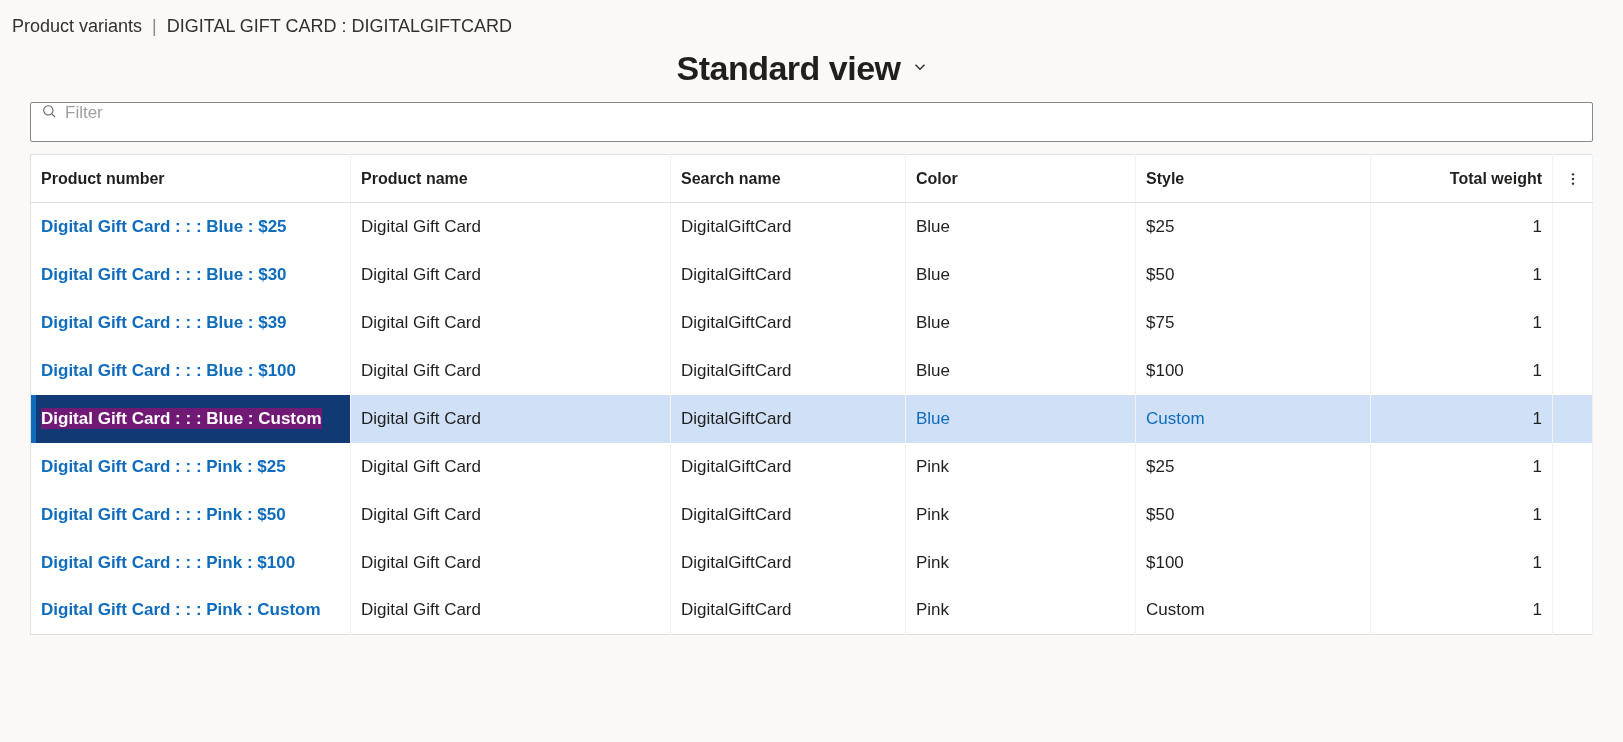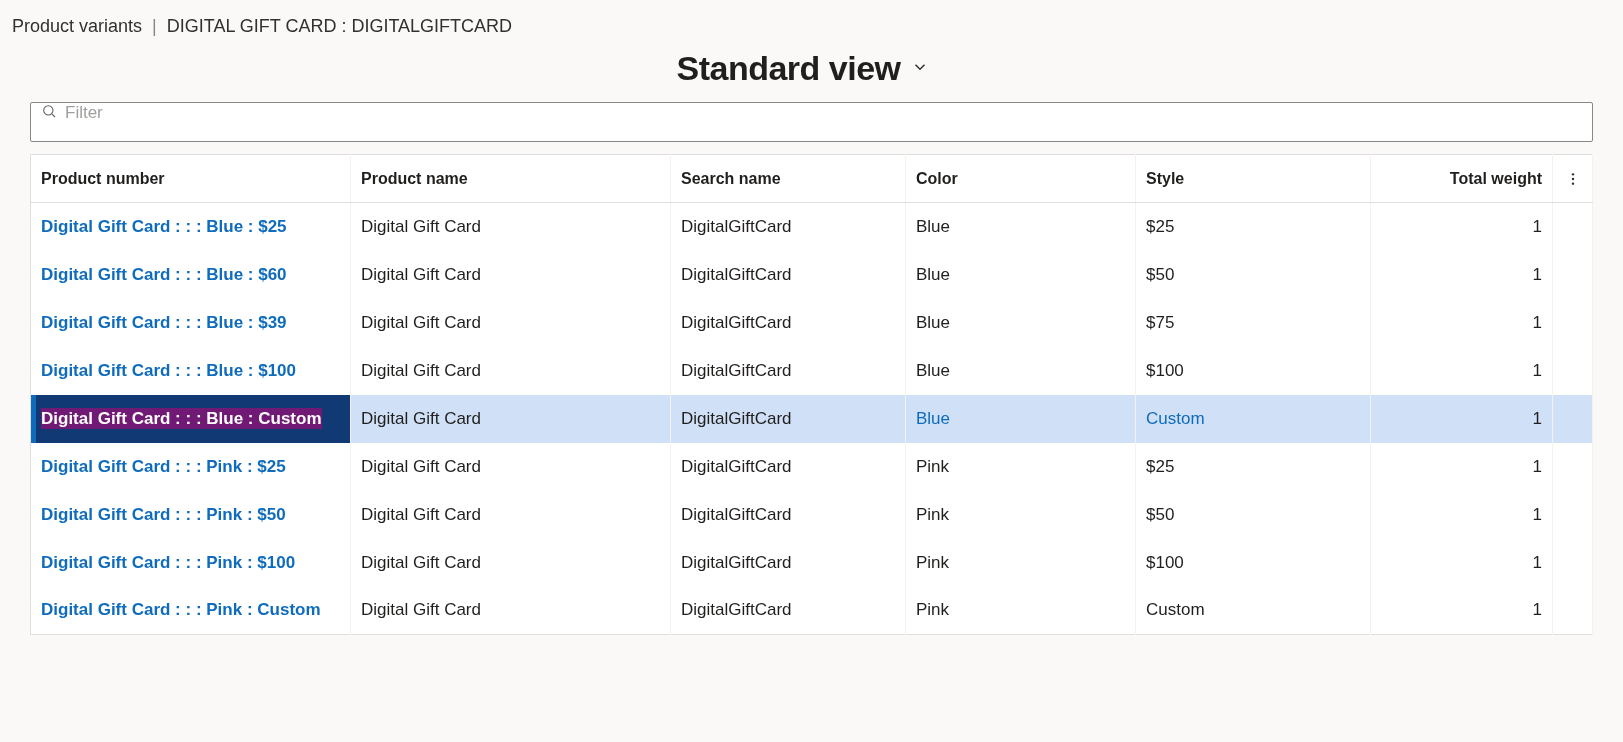--- a/index.html
+++ b/index.html
@@ -191,21 +191,21 @@
         <tr>
           <td class="link"><a href="#">Digital Gift Card :  :  : Blue : $25</a></td>
           <td>Digital Gift Card</td>
           <td>DigitalGiftCard</td>
           <td class="lookup">Blue</td>
           <td class="lookup">$25</td>
           <td class="right">1</td>
           <td></td>
         </tr>
         <tr>
-          <td class="link"><a href="#">Digital Gift Card :  :  : Blue : $60</a></td>
+          <td class="link"><a href="#">Digital Gift Card :  :  : Blue : $30</a></td>
           <td>Digital Gift Card</td>
           <td>DigitalGiftCard</td>
           <td class="lookup">Blue</td>
           <td class="lookup">$50</td>
           <td class="right">1</td>
           <td></td>
         </tr>
         <tr>
           <td class="link"><a href="#">Digital Gift Card :  :  : Blue : $39</a></td>
           <td>Digital Gift Card</td>

